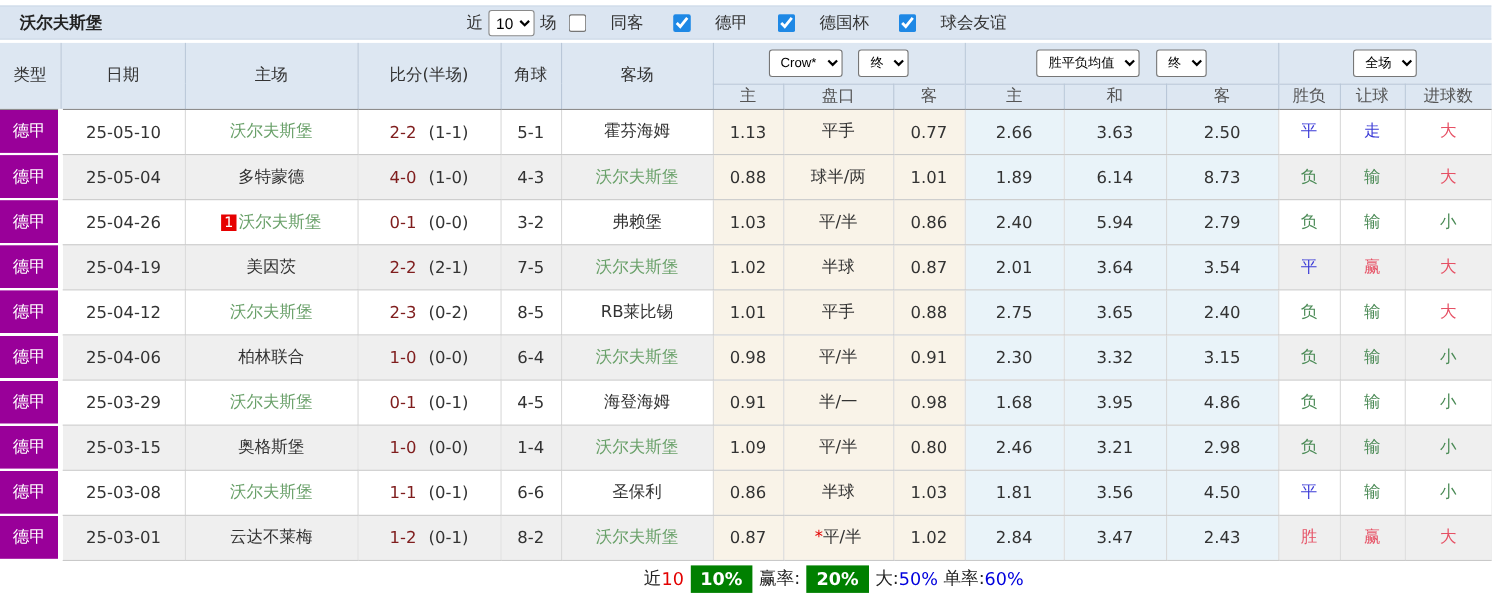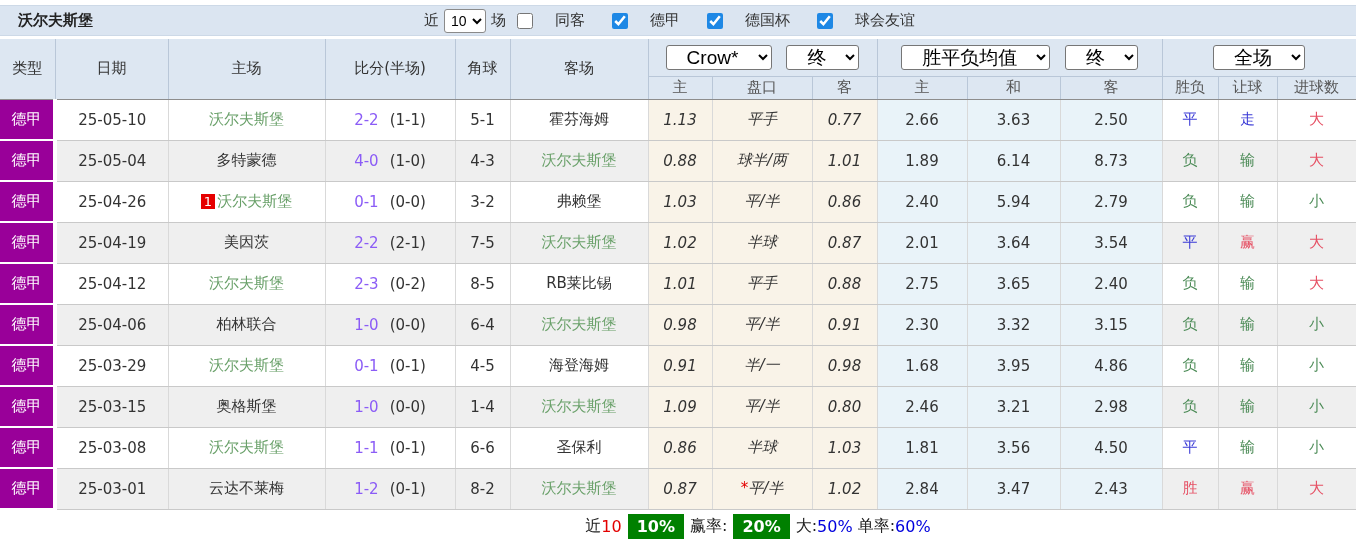--- a/index.html
+++ b/index.html
@@ -19,32 +19,32 @@
   .controls input[type=checkbox]{ width:16px; height:16px; accent-color:#1e88e5; margin:0 1px 0 6px; }
   .controls label { margin:16px; }
 
   
   table { border-collapse:collapse; table-layout:fixed; width:1356px; margin-top:3px; border-bottom:1px solid #999; }
   thead th { background:#dde7f2; font-weight:normal; color:#333; font-size:15px; }
   tr.h1 th { height:37px; border-left:1px solid #b9c7d8; border-right:1px solid #b9c7d8; }
   tr.h2 th { height:23px; border:1px solid #b9c7d8; border-bottom:1px solid #8d8d8d; color:#555; }
   th.statc { border-bottom:1px solid #8d8d8d !important; }
   tr.h1 th:first-child { border-left:none; }
-  .grp select { font-size:19px; height:25px; border:1px solid #767676; background:#fff; border-radius:3px; margin:0 5px; padding:0 16px; }
+  .grp select { font-size:12px; height:25px; border:1px solid #767676; background:#fff; border-radius:3px; margin:0 5px; padding:0 6px; }
 
   td { text-align:center; font-size:15px; color:#333; height:41px; border-right:1px solid #d9d9d9; border-bottom:1px solid #c9c9c9; overflow:hidden; white-space:nowrap; }
   tr.odd  td { background:#fff; }
   tr.even td { background:#efefef; }
   td.type { background:#990099 !important; color:#fff; border-right:4px solid #fff; border-bottom:2px solid #fff; border-top:1px solid #fff; }
-  td.ahc  { background:#f9f3e8 !important;font-style:italic; }
+  td.ahc  { background:#f9f3e8 !important; }
   td.euc  { background:#e9f3f9 !important; }
   td:last-child { border-right:1px solid #c9c9c9; }
 
   .focus-team { color:#69a069; }
-  .score-main { color:#8b5cf6; }
+  .score-main { color:#7f1d1d; }
   .score-half { color:#333;margin-left:11px; }
   .badge1 { background:#e60000; color:#fff; font-size:13px; padding:0 3px; margin-right:2px; }
   .star { color:#e30000; }
   .r-red   { color:#e65064; }
   .r-blue  { color:#3a3ad6; }
   .r-green { color:#4a8a55; }
 
   
   .footer { height:33px; display:flex; align-items:center; justify-content:center; padding-left:160px; font-size:16px; color:#222; }
   .footer span { white-space:pre; }

